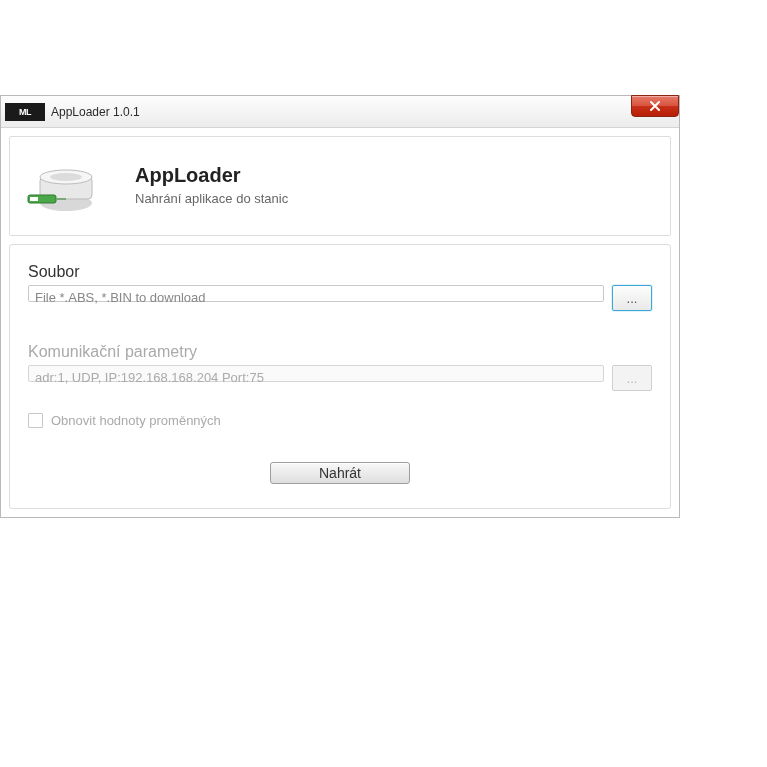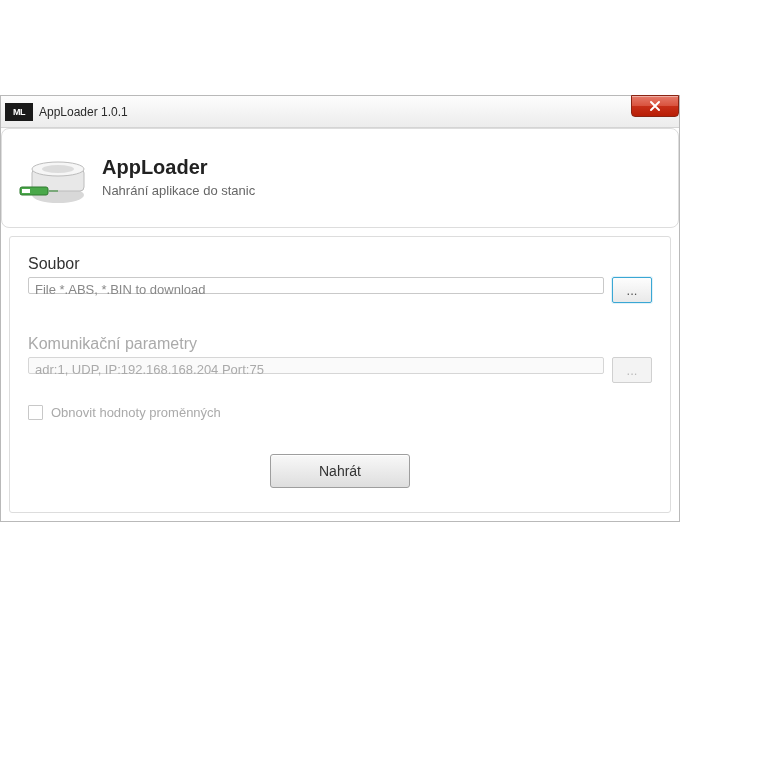--- a/index.html
+++ b/index.html
@@ -23,21 +23,21 @@
   .titlebar {
     height: 32px;
     background: linear-gradient(to bottom, #fdfdfd, #ececec);
     border-bottom: 1px solid #d4d4d4;
     display: flex;
     align-items: center;
     padding: 0 6px 0 4px;
     position: relative;
   }
   .app-icon {
-    width: 28px;
+    width: 40px;
     height: 18px;
     background: #1a1a1a;
     color: #fff;
     font-size: 9px;
     line-height: 18px;
     text-align: center;
     font-weight: bold;
     margin-right: 6px;
     letter-spacing: -0.5px;
   }
@@ -61,26 +61,27 @@
     box-shadow: inset 0 1px 0 rgba(255,255,255,0.4);
   }
   .close-x {
     width: 12px;
     height: 12px;
   }
   .client {
     padding: 0;
   }
   .header-panel {
+    margin: 8px;
     border: 1px solid #ddd;
-    border-radius: 8px;
+    border-radius: 2px;
     padding: 18px 16px 20px 16px;
     display: flex;
     align-items: center;
-    gap: 14px;
+    gap: 39px;
   }
   .header-icon {
     width: 70px;
     height: 60px;
     flex-shrink: 0;
   }
   .header-text h1 {
     font-size: 20px;
     font-weight: 600;
     color: #222;
@@ -159,21 +160,21 @@
     background: #fff;
     border-radius: 1px;
   }
   .action-row {
     margin-top: 34px;
     display: flex;
     justify-content: center;
   }
   .primary-btn {
     width: 140px;
-    height: 34px;
+    height: 22px;
     border: 1px solid #9e9e9e;
     border-radius: 3px;
     background: linear-gradient(to bottom, #f8f8f8, #dedede);
     color: #333;
     font-size: 14px;
     display: flex;
     align-items: center;
     justify-content: center;
     box-shadow: inset 0 1px 0 rgba(255,255,255,0.8);
   }

